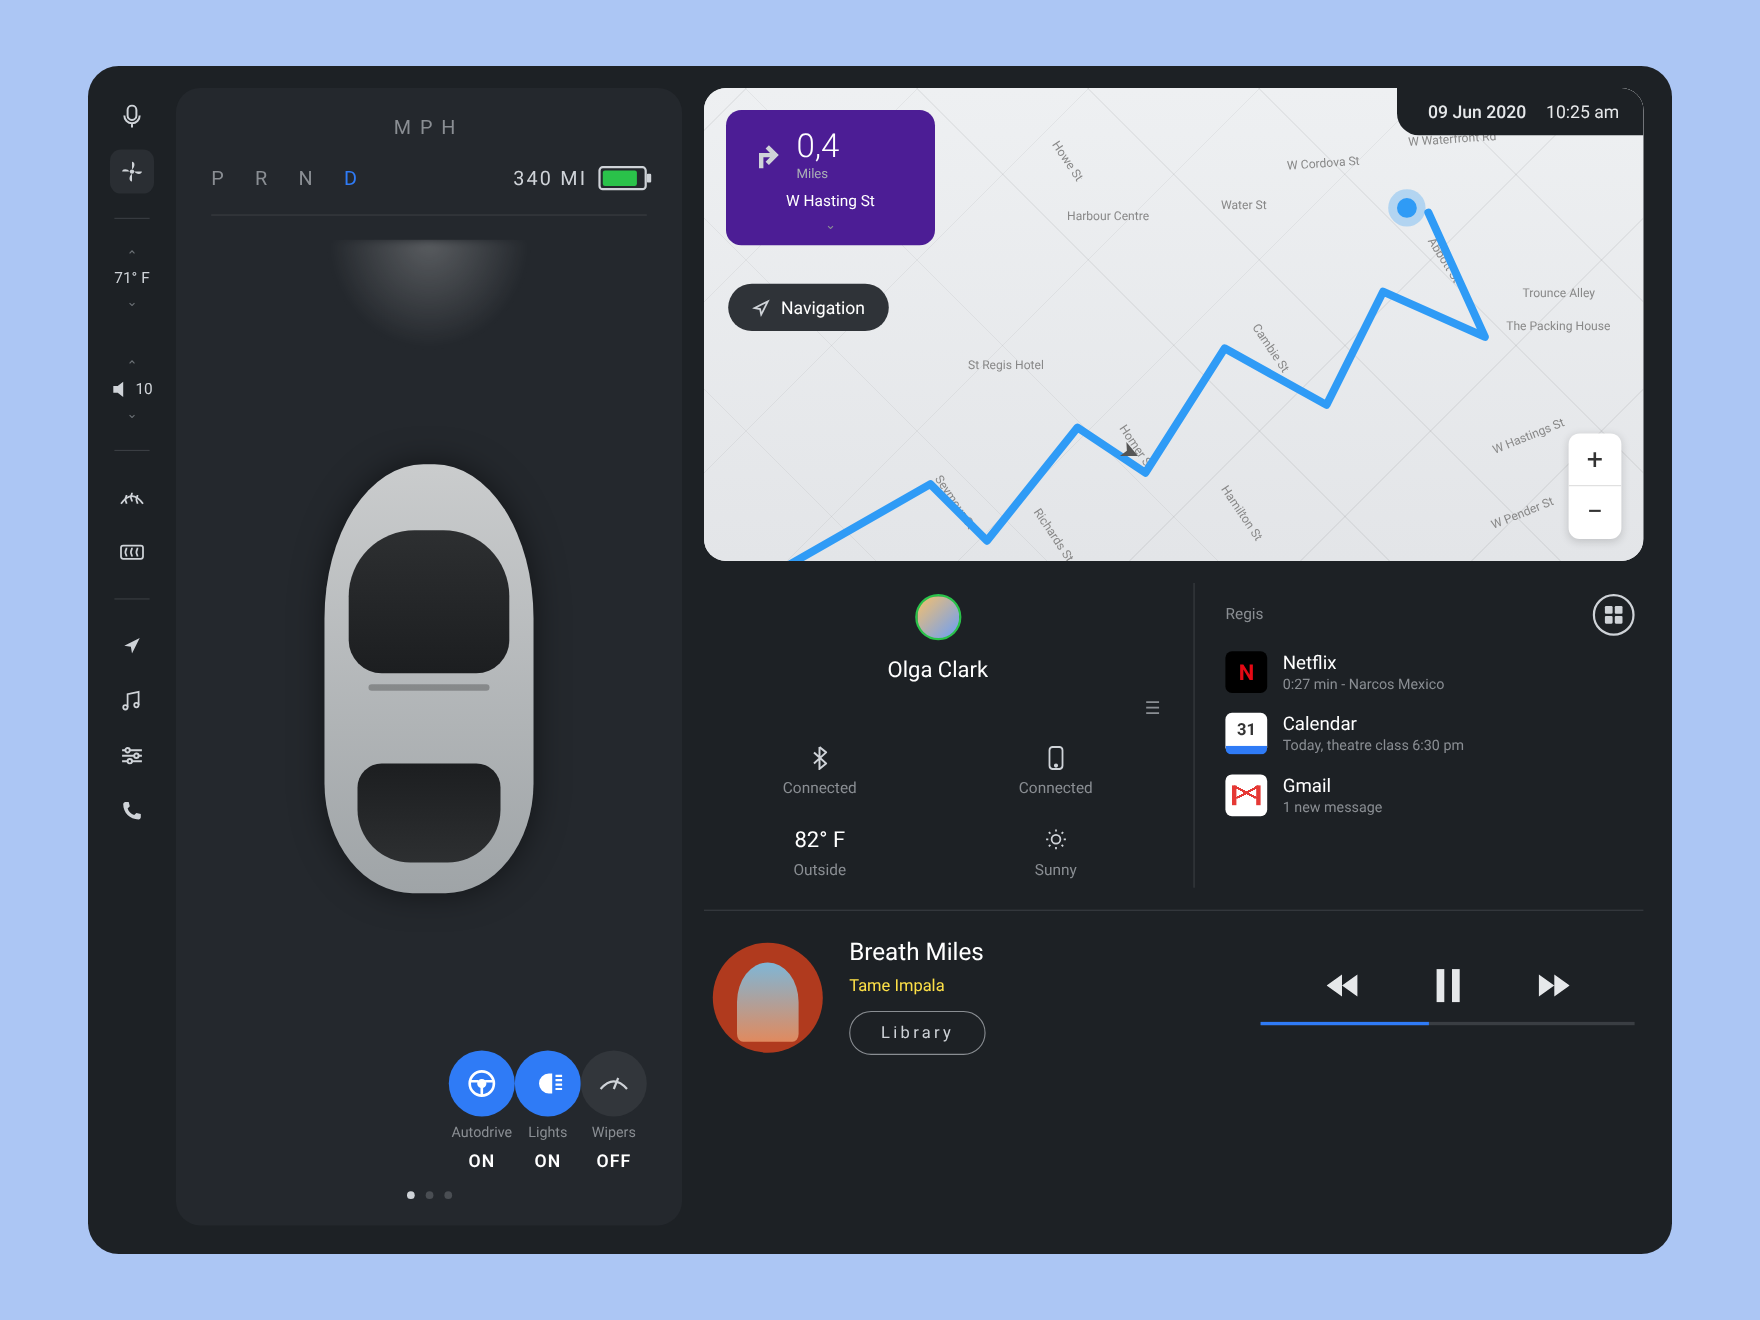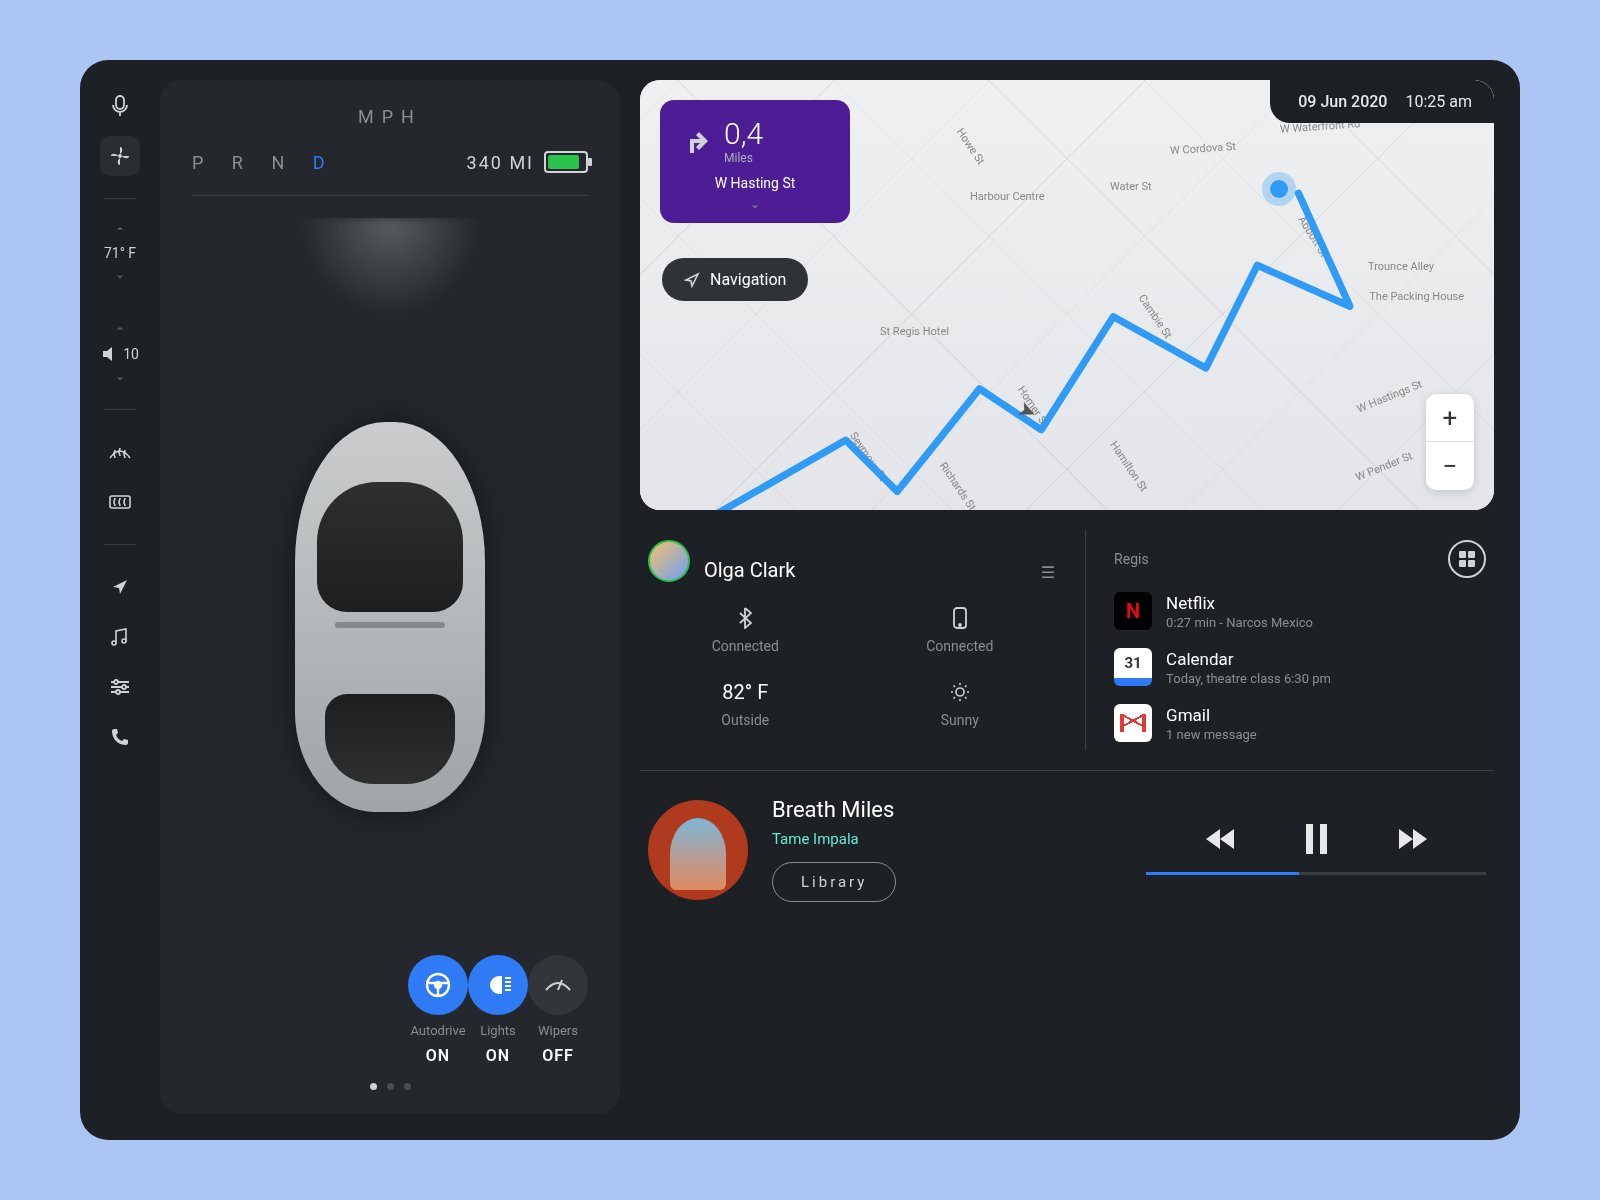--- a/index.html
+++ b/index.html
@@ -71,21 +71,21 @@
 
 .datetime { position:absolute; top:0; right:0; background:#1d2125; color:#e6e8ea; padding:12px 22px 12px 28px; border-radius:0 0 0 20px; font-size:16px; display:flex; gap:18px; }
 .datetime .date { font-weight:500; }
 
 .zoomctrl { position:absolute; bottom:20px; right:20px; background:#fff; border-radius:10px; width:48px; overflow:hidden; box-shadow:0 2px 8px rgba(0,0,0,0.15); }
 .zoomctrl div { height:48px; display:flex; align-items:center; justify-content:center; font-size:26px; color:#333; cursor:pointer; }
 .zoomctrl div:first-child { border-bottom:1px solid #ddd; }
 
 .info-row { display:flex; gap:20px; }
 .panel { background:transparent; flex:1; padding:10px 8px 8px; }
-.user-head { display:flex; align-items:flex-end; gap:14px; }
+.user-head { display:flex; align-items:center; gap:14px;flex-direction:column; }
 .avatar { width:42px; height:42px; border-radius:50%; background:linear-gradient(135deg,#f7c06b,#6b9ef7); border:2px solid #2ac24a; }
 .user-name { font-size:20px; }
 .menu-ico { margin-left:auto; color:#8a8e93; letter-spacing:2px; cursor:pointer; }
 .status-grid { display:grid; grid-template-columns:1fr 1fr; gap:26px 20px; margin-top:24px; }
 .status-item { display:flex; flex-direction:column; align-items:center; gap:8px; }
 .status-item .big { font-size:20px; }
 .status-item .icon-gray { color:#cfd3d8; font-size:22px; height:24px; display:flex; align-items:center; }
 .status-item .small { font-size:14px; color:#8a8e93; }
 
 .vdiv { width:1px; background:#3a3e43; }
@@ -108,21 +108,21 @@
 .app-name { font-size:17px; }
 .app-sub { font-size:13px; color:#8a8e93; margin-top:2px; }
 
 .hr-full { height:1px; background:#3a3e43; }
 
 .player { display:flex; align-items:center; gap:24px; padding:6px 8px 4px; }
 .album { width:100px; height:100px; border-radius:50%; overflow:hidden; background:#b03a1e; position:relative; flex-shrink:0; }
 .album::before { content:""; position:absolute; inset:18% 22% 10% 22%; background:linear-gradient(#7fb6d6,#e08a5f); border-radius:50% 50% 10% 10%; }
 .track-info { display:flex; flex-direction:column; gap:8px; }
 .track-title { font-size:22px; }
-.track-artist { font-size:15px; color:#5eead4; }
+.track-artist { font-size:15px; color:#fde047; }
 .lib-btn { margin-top:6px; border:1px solid #8a8e93; color:#cfd3d8; border-radius:24px; padding:10px 28px; font-size:15px; letter-spacing:3px; background:none; cursor:pointer; width:fit-content; }
 .controls { margin-left:auto; display:flex; flex-direction:column; align-items:center; gap:18px; width:340px; }
 .ctrl-row { display:flex; align-items:center; gap:70px; }
 .ctrl-btn { font-size:28px; color:#e6e8ea; cursor:pointer; }
 .pausebtn { display:flex; gap:7px; }
 .pausebtn span { width:7px; height:30px; background:#e6e8ea; }
 .progress { width:100%; height:3px; background:#3a3e43; position:relative; }
 .progress .prog-fill { position:absolute; left:0; top:0; bottom:0; width:45%; background:#2f7bf6; }
 svg { display:block; }
 </style>
@@ -268,21 +268,21 @@
     </div>
 
     <div class="rightcol">
 
       <div class="mapcard">
         <span class="maplabel" style="top:110px;left:330px">Harbour Centre</span>
         <span class="maplabel" style="top:100px;left:470px">Water St</span>
         <span class="maplabel" style="top:62px;left:530px;transform:rotate(-4deg)">W Cordova St</span>
         <span class="maplabel" style="top:40px;left:640px;transform:rotate(-4deg)">W Waterfront Rd</span>
         <span class="maplabel" style="top:150px;left:650px;transform:rotate(58deg)">Abbott St</span>
-        <span class="maplabel" style="top:180px;right:60px">Trounce Alley</span>
+        <span class="maplabel" style="top:180px;right:44px">Trounce Alley</span>
         <span class="maplabel" style="top:210px;right:30px">The Packing House</span>
         <span class="maplabel" style="top:245px;left:240px">St Regis Hotel</span>
         <span class="maplabel" style="top:320px;left:370px;transform:rotate(56deg)">Homer St</span>
         <span class="maplabel" style="top:230px;left:490px;transform:rotate(56deg)">Cambie St</span>
         <span class="maplabel" style="top:310px;right:70px;transform:rotate(-22deg)">W Hastings St</span>
         <span class="maplabel" style="top:380px;right:80px;transform:rotate(-22deg)">W Pender St</span>
         <span class="maplabel" style="top:370px;left:200px;transform:rotate(56deg)">Seymour St</span>
         <span class="maplabel" style="top:400px;left:290px;transform:rotate(56deg)">Richards St</span>
         <span class="maplabel" style="top:60px;left:310px;transform:rotate(56deg)">Howe St</span>
         <span class="maplabel" style="top:380px;left:460px;transform:rotate(56deg)">Hamilton St</span>

